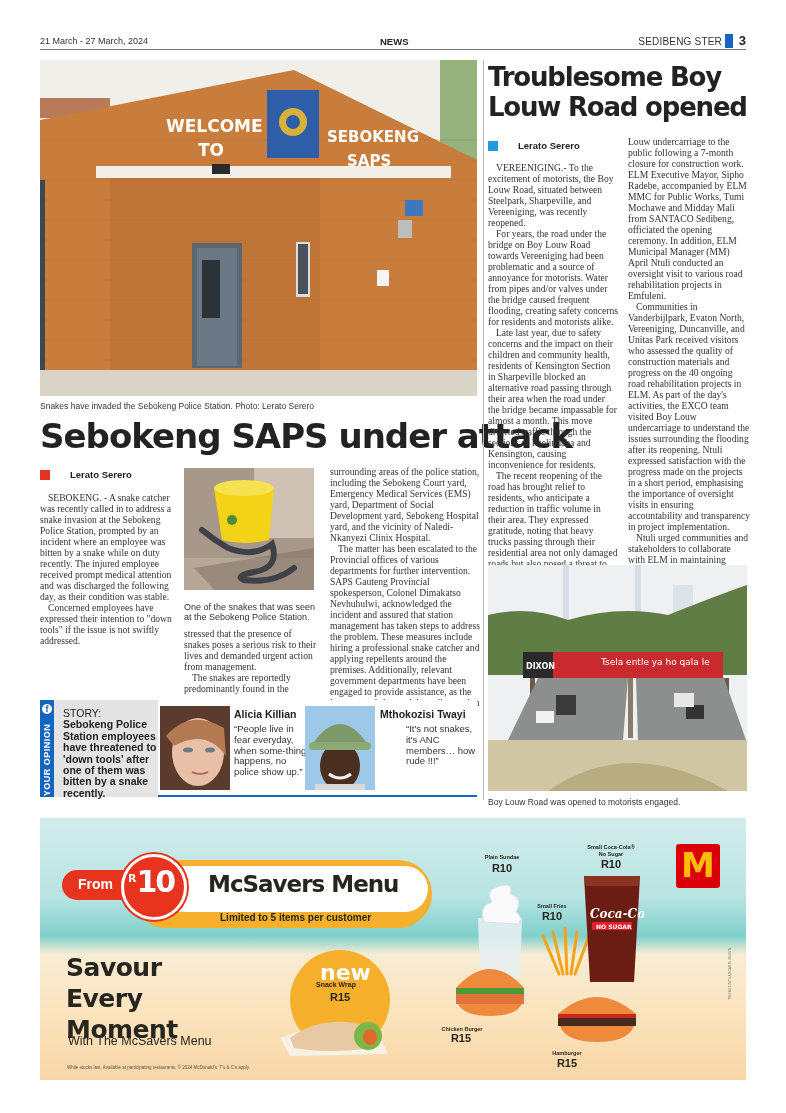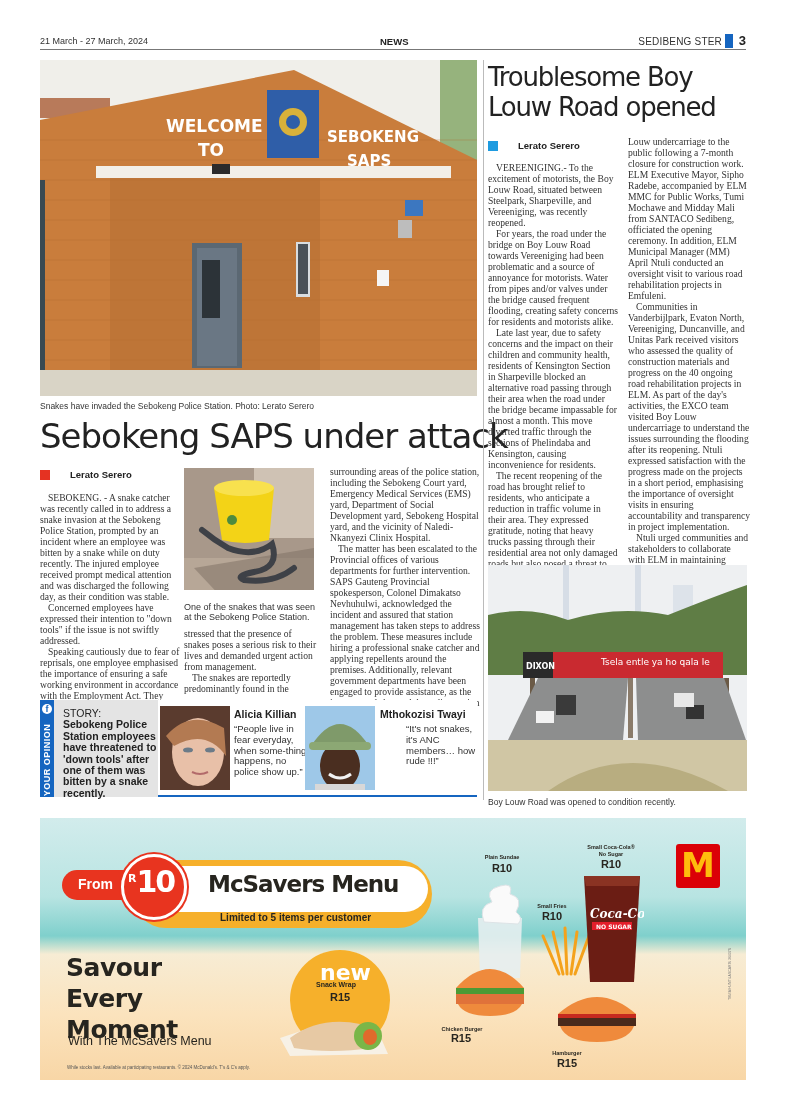--- a/index.html
+++ b/index.html
@@ -11,21 +11,21 @@
   .mh-date { position: absolute; left: 0; top: 0; font: 9px "Liberation Sans", sans-serif; color: #333; }
   .mh-section { position: absolute; left: 340px; top: 0; font: bold 9.5px "Liberation Sans", sans-serif; color: #222; }
   .mh-paper { position: absolute; right: 24px; top: 0; font: 10px "Liberation Sans", sans-serif; color: #333; letter-spacing: 0.2px; }
   .mh-block { position: absolute; right: 13px; top: -2px; width: 8px; height: 14px; background: #1565c0; }
   .mh-page { position: absolute; right: 0; top: -3px; font: bold 13px "Liberation Sans", sans-serif; color: #222; }
 
   
   .saps-photo { position: absolute; left: 40px; top: 60px; width: 437px; height: 336px; overflow: hidden; background: #e8e5dd; }
   .caption { font: 8.5px "Liberation Sans", sans-serif; color: #333; position: absolute; }
 
-  .hl-big { position: absolute; font-family: "DejaVu Sans", sans-serif; font-weight: normal; color: #222; letter-spacing: -1px; }
+  .hl-big { position: absolute; font-family: "DejaVu Sans", sans-serif; font-weight: bold; color: #222; letter-spacing: -1px; }
 
   .byline { position: absolute; font: bold 9.5px "Liberation Sans", sans-serif; color: #222; display: flex; align-items: center; gap: 20px; }
   .byline .sq { width: 10px; height: 10px; display: inline-block; }
 
   .col { position: absolute; font-size: 9.6px; line-height: 11px; color: #333; text-align: left; }
   .col p { text-indent: 8px; }
   .col p.noindent { text-indent: 0; }
 
   .vrule { position: absolute; width: 1px; background: #bbb; }
 
@@ -126,21 +126,20 @@
 <div class="hl-big" style="left:40px; top:416px; font-size:34px; line-height:40px;">Sebokeng SAPS under attack</div>
 
 <div class="byline" style="left:40px; top:469px;">
   <span class="sq" style="background:#e53222;"></span>
   <span>Lerato Serero</span>
 </div>
 
 <div class="col" style="left:40px; top:492px; width:140px;">
   <p>SEBOKENG. - A snake catcher was recently called in to address a snake invasion at the Sebokeng Police Station, prompted by an incident where an employee was bitten by a snake while on duty recently. The injured employee received prompt medical attention and was discharged the following day, as their condition was stable.</p>
   <p>Concerned employees have expressed their intention to "down tools" if the issue is not swiftly addressed.</p>
-  <p>Speaking cautiously due to fear of reprisals, one employee emphasised the importance of ensuring a safe working environment in accordance with the Employment Act. They</p>
 </div>
 
 <div style="position:absolute; left:184px; top:468px; width:130px; height:132px; overflow:hidden;">
   <svg width="130" height="132" viewBox="0 0 130 132">
     <rect width="130" height="132" fill="#a8988a"></rect>
     <rect x="70" y="0" width="60" height="70" fill="#cfc2b4"></rect>
     <rect x="0" y="90" width="130" height="42" fill="#b7a797"></rect>
     <path d="M10 100 L130 80 L130 132 L40 132 Z" fill="#7c6e62" opacity="0.5"></path>
     <path d="M30 20 Q60 10 90 20 L85 72 Q60 78 38 72 Z" fill="#f3d317"></path>
     <ellipse cx="60" cy="20" rx="30" ry="8" fill="#f8e14e"></ellipse>
@@ -238,21 +237,21 @@
     <path d="M50 113 L140 113 L135 175 L20 175 Z" fill="#8d8e8e"></path>
     <path d="M148 113 L236 113 L258 175 L150 175 Z" fill="#8d8e8e"></path>
     <rect x="48" y="146" width="18" height="12" fill="#f2f2f2"></rect>
     <rect x="68" y="130" width="20" height="20" fill="#3a3a3a"></rect>
     <rect x="198" y="140" width="18" height="14" fill="#333"></rect>
     <rect x="186" y="128" width="20" height="14" fill="#e8e8e8"></rect>
     <path d="M0 175 L259 175 L259 226 L0 226 Z" fill="#d0c6a4"></path>
     <path d="M60 226 Q140 170 240 226 Z" fill="#b8ad80"></path>
   </svg>
 </div>
-<div class="caption" style="left:488px; top:797px;">Boy Louw Road was opened to condition recently.</div>
+<div class="caption" style="left:488px; top:797px;">Boy Louw Road was opened to motorists engaged.</div>
 
 <div class="ad">
   <div class="pill-outer"></div>
   <div class="pill-inner"></div>
   <div class="from-pill"></div>
   <span class="from-text">From</span>
   <div class="r10-circle"></div>
   <div class="r10-text">
     <span class="r">R</span><span class="n">10</span>
   </div>

